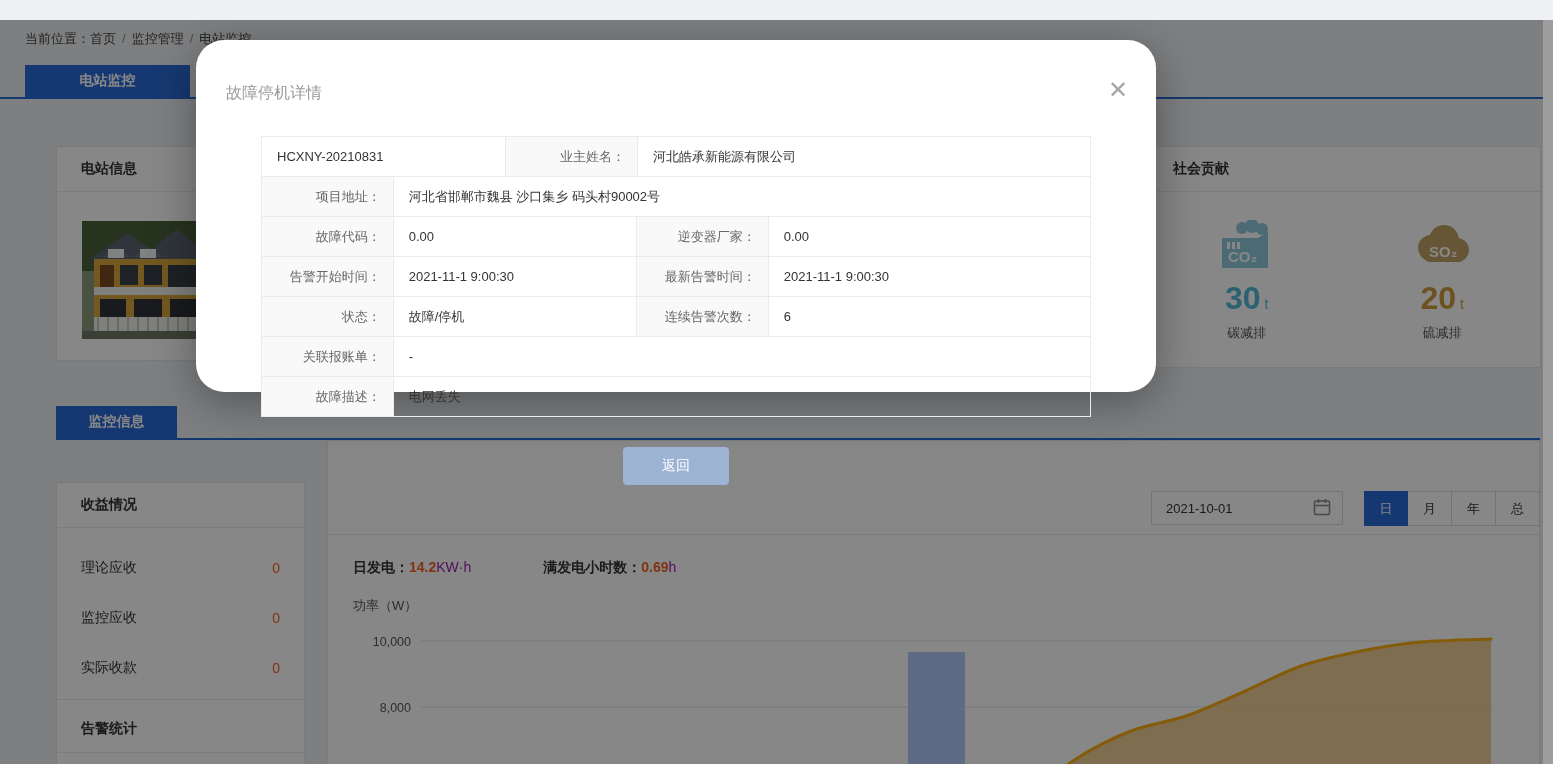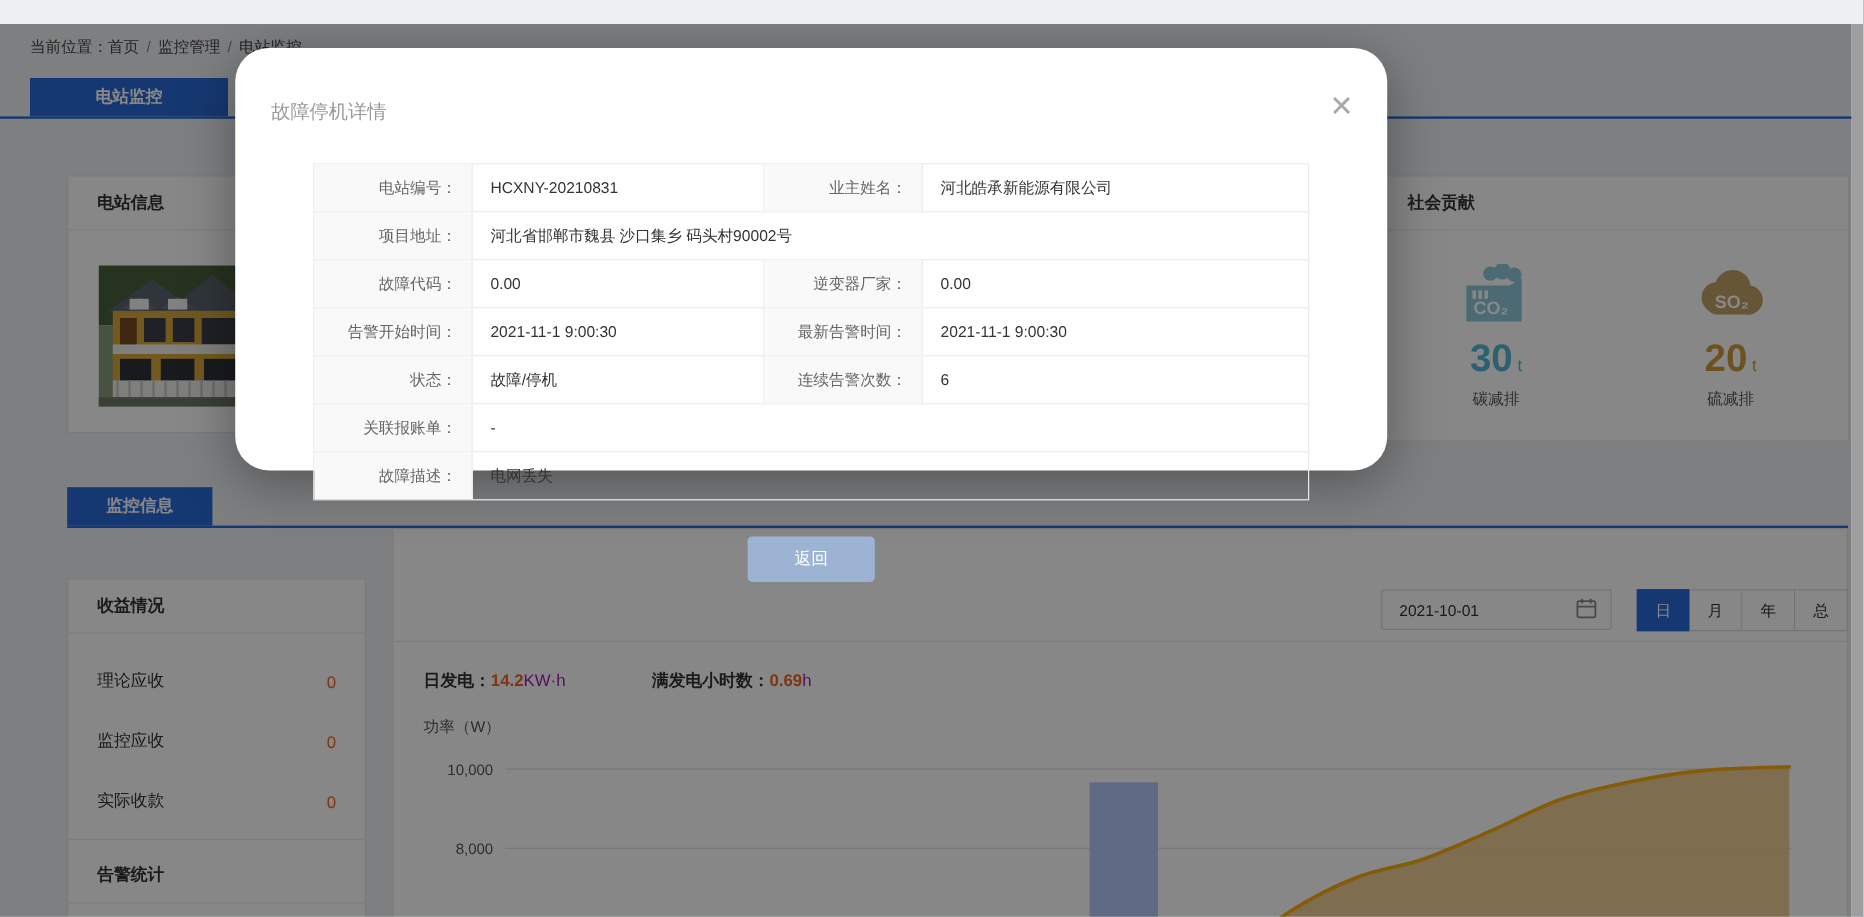--- a/index.html
+++ b/index.html
@@ -257,21 +257,20 @@
   </div>
 
   <div class="abs overlay"></div>
   <div class="abs scrollbar"></div>
 
   <div class="abs modal">
     <div class="modal-title">故障停机详情</div>
     <div class="modal-close">✕</div>
     <div class="detail-table" id="detailTable">
         <div class="t-row">
-          <div class="t-cell t-label" style="width: 132px;">电站编号：</div>
           <div class="t-cell t-value mid" style="width: 244px;">HCXNY-20210831</div>
           <div class="t-cell t-label" style="width: 132px;">业主姓名：</div>
           <div class="t-cell t-value" style="width: 322px;">河北皓承新能源有限公司</div>
         </div>
         <div class="t-row">
           <div class="t-cell t-label" style="width: 132px;">项目地址：</div>
           <div class="t-cell t-value" style="width: 698px;">河北省邯郸市魏县 沙口集乡 码头村90002号</div>
         </div>
         <div class="t-row">
           <div class="t-cell t-label" style="width: 132px;">故障代码：</div>

